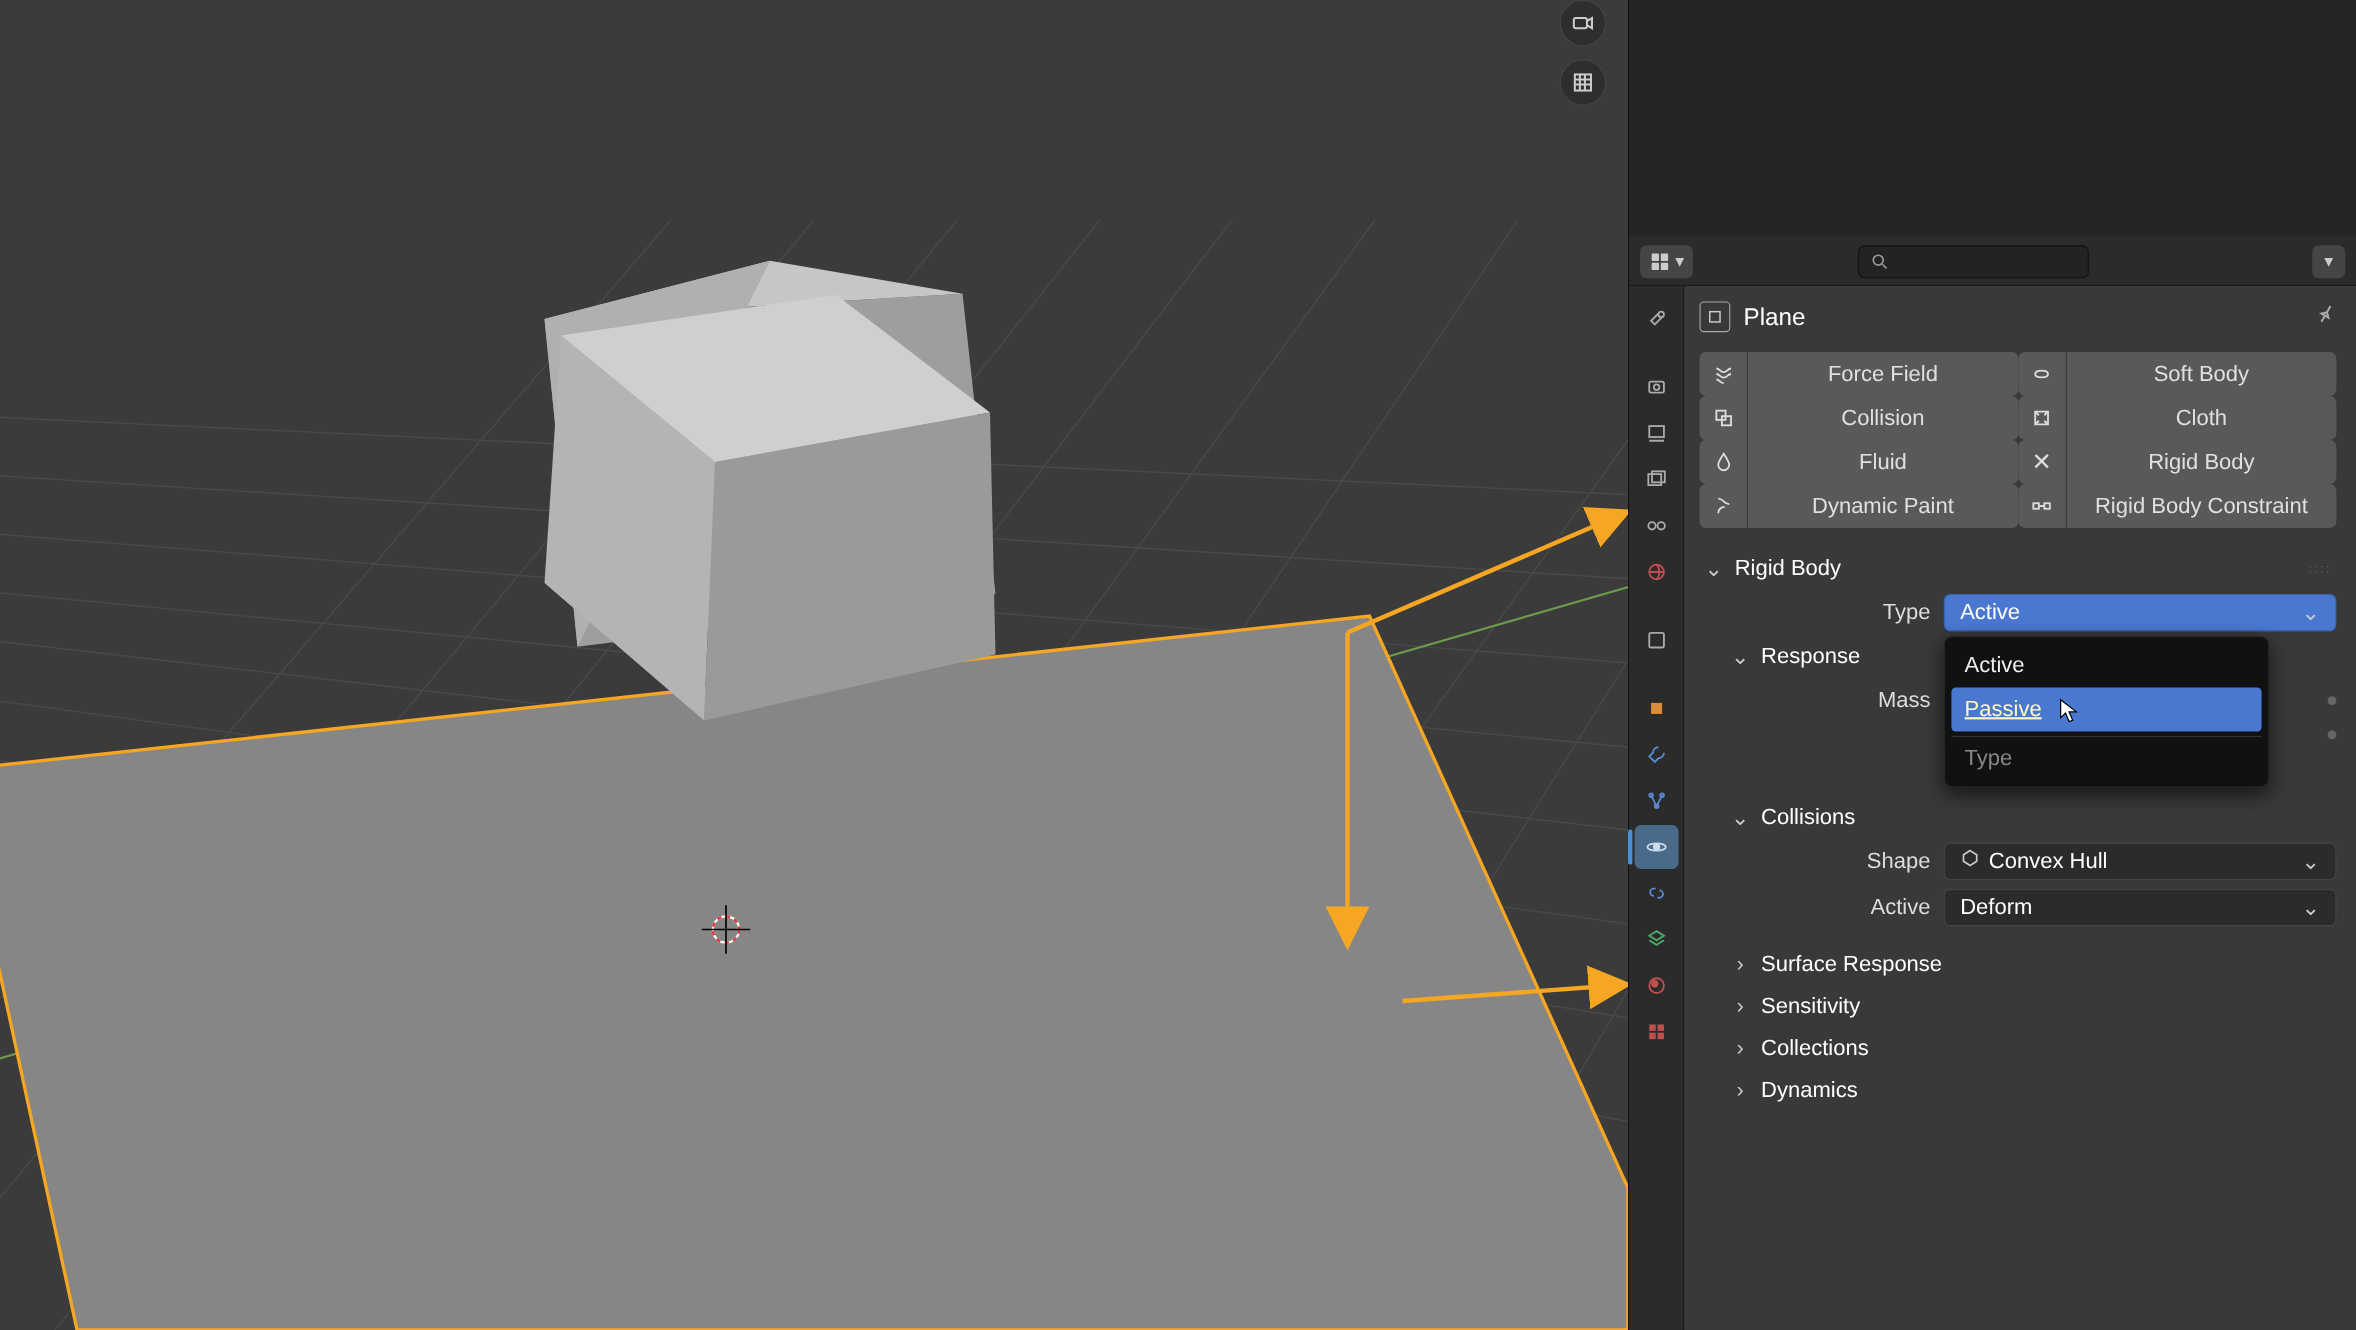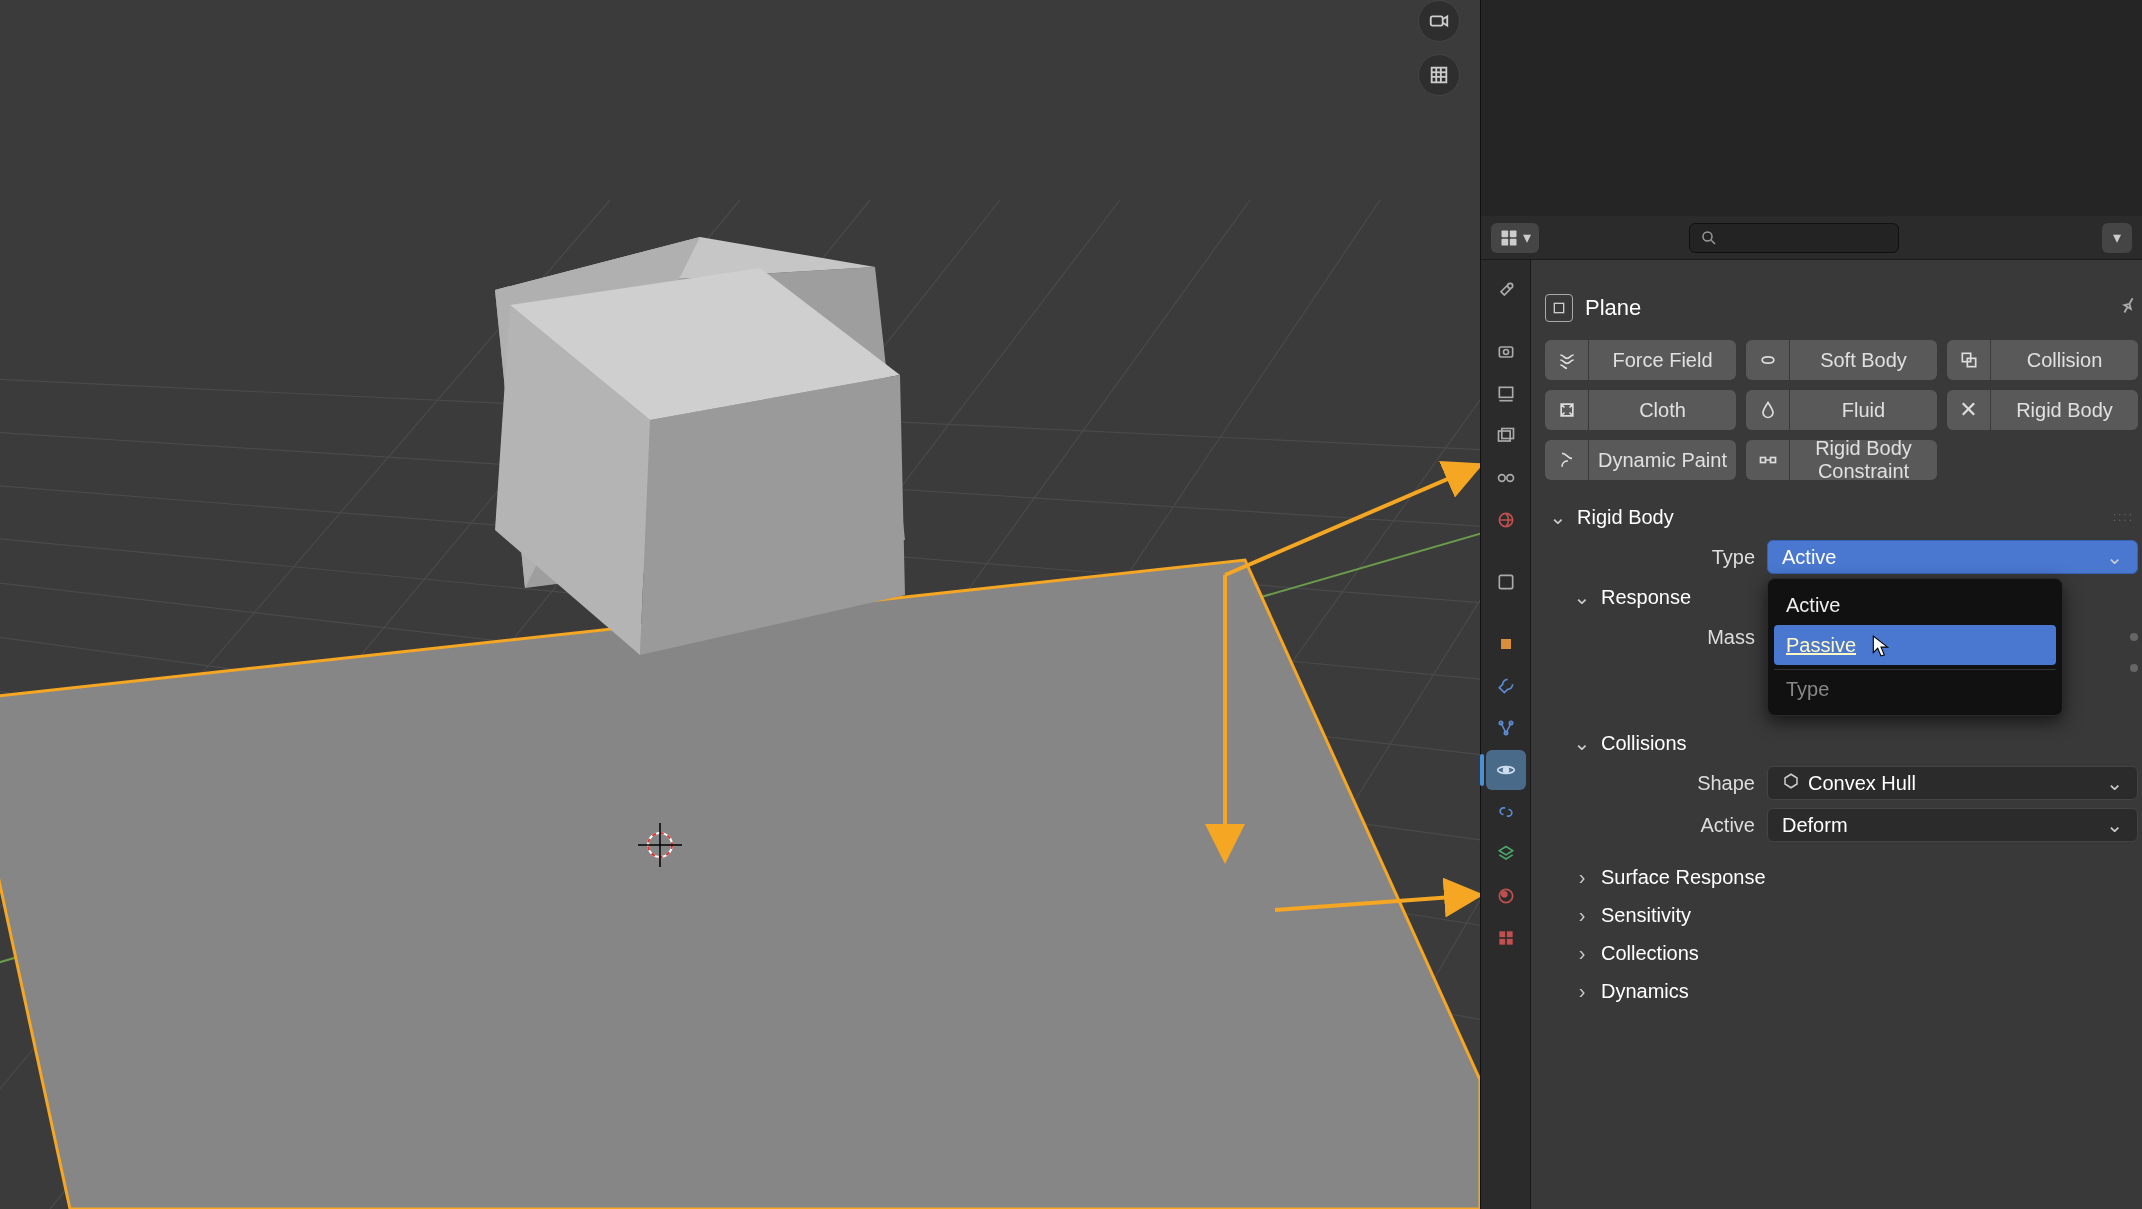--- a/index.html
+++ b/index.html
@@ -25,28 +25,28 @@
 .header-expand { margin-left: auto; width: 30px; height: 30px; background: #454545; border-radius: 6px; display: flex; align-items: center; justify-content: center; }
 
 
 .tab-strip { position: absolute; left: 0; top: 44px; width: 50px; bottom: 0; background: #2b2b2b; border-right: 1px solid #1a1a1a; display: flex; flex-direction: column; align-items: center; padding-top: 10px; gap: 2px; }
 .tab-item { width: 40px; height: 40px; display: flex; align-items: center; justify-content: center; border-radius: 6px; color: #aaa; font-size: 20px; position: relative; }
 .tab-item.spacer { height: 18px; }
 .tab-item.active { background: #4a6a8a; color: #fff; }
 .tab-item.active::before { content: ""; position: absolute; left: -6px; top: 4px; bottom: 4px; width: 4px; background: #4a90d9; border-radius: 2px; }
 
 
-.prop-content { position: absolute; left: 50px; top: 44px; right: 0; bottom: 0; padding: 14px 4px 14px 14px; overflow: hidden; margin-top: 20px; }
+.prop-content { position: absolute; left: 50px; top: 44px; right: 0; bottom: 0; padding: 14px 18px 14px 14px; overflow: hidden; }
 
 .datablock-row { display: flex; align-items: center; gap: 12px; margin-bottom: 18px; }
 .datablock-icon { width: 28px; height: 28px; border: 1.5px solid #aaa; border-radius: 4px; display: flex; align-items: center; justify-content: center; }
 .datablock-name { font-size: 22px; color: #fff; }
 .pin-btn { margin-left: auto; color: #aaa; font-size: 22px; transform: rotate(30deg); }
 
-.physics-grid { display: grid; grid-template-columns: 1fr 1fr 1fr; gap: 10px; margin-bottom: 18px; }
+.physics-grid { display: grid; grid-template-columns: 1fr 1fr; margin-bottom: 18px; }
 .phys-btn { background: #595959; border-radius: 6px; height: 40px; display: flex; align-items: center; font-size: 20px; color: #e0e0e0; overflow: hidden; }
 .phys-btn .picon { width: 44px; display: flex; align-items: center; justify-content: center; border-right: 1px solid #3a3a3a; height: 100%; font-size: 18px; }
 .phys-btn .plabel { flex: 1; text-align: center; }
 
 .panel-header { display: flex; align-items: center; gap: 10px; height: 38px; font-size: 20px; color: #fff; padding: 0 4px; }
 .panel-header .chev { width: 18px; text-align: center; color: #ccc; }
 .panel-header.sub { padding-left: 28px; }
 .panel-header .grip { margin-left: auto; color: #666; letter-spacing: 2px; font-size: 12px; }
 
 .field-row { display: flex; align-items: center; height: 42px; gap: 12px; position: relative; }

